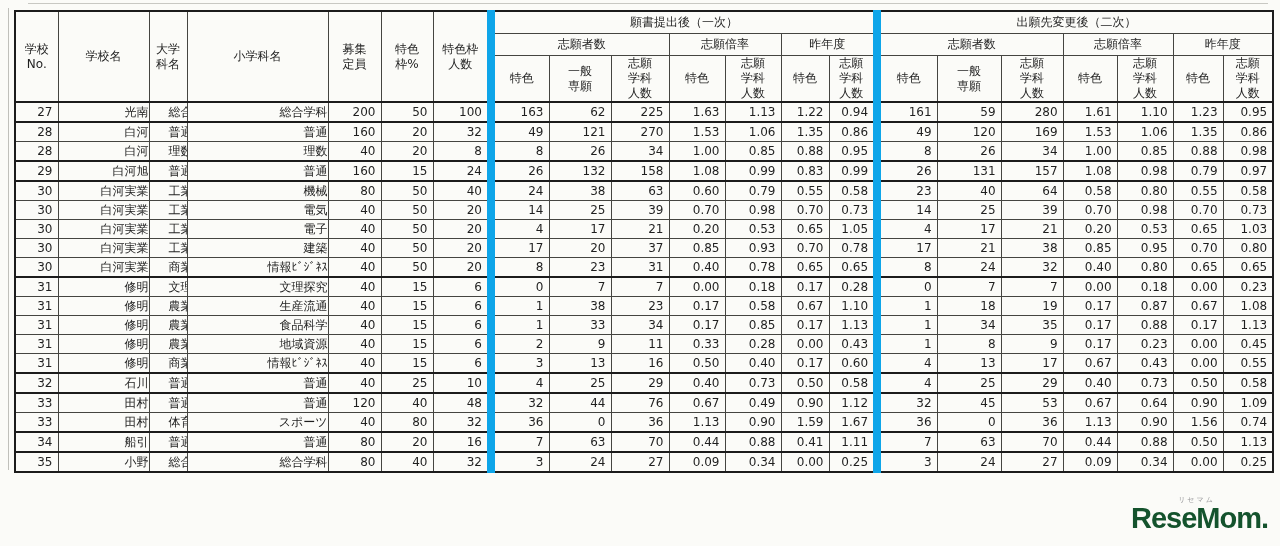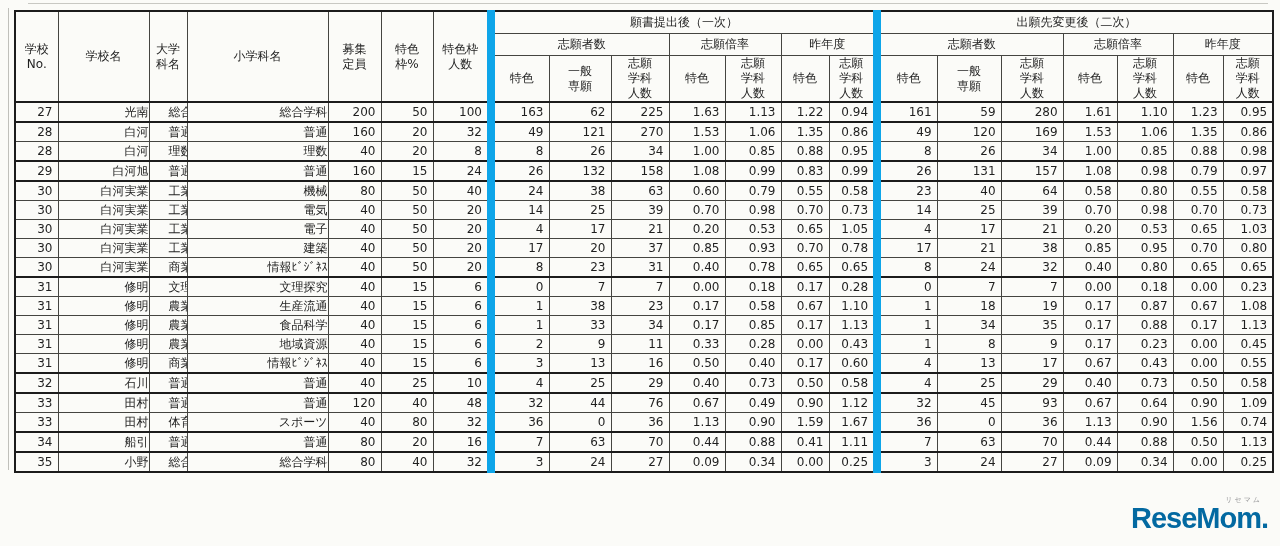--- a/index.html
+++ b/index.html
@@ -29,24 +29,24 @@
   .sheet tr.h1 th{height:21px;}
   .sheet tr.h2 th{height:21px;}
   .sheet tr.h3 th{height:45px;}
   .sheet thead tr.h3 th, .sheet thead th[rowspan]{border-bottom:2px solid #1c1c1c;}
   .sheet tbody td{height:18px;vertical-align:middle;white-space:nowrap;}
   .sheet tbody td.num{text-align:right;padding-right:5px;}
   .sheet tbody td.txt{text-align:right;padding-left:19px;}
   .sheet tbody tr.grp td{border-top:2px solid #1c1c1c;}
   .sheet .secl{border-left:8px solid #0ea5e9;}
 
-  .logo{position:absolute;right:12px;top:497px;text-align:right;line-height:1;}
+  .logo{position:absolute;right:12px;top:497px;text-align:center;line-height:1;}
   .logo .ruby{display:block;font-size:7px;letter-spacing:2px;color:#9a9a9c;margin:0 6px 0 0;}
   .logo .word{
-    font-size:29px;font-weight:bold;color:#0369a1;letter-spacing:-1px;
+    font-size:29px;font-weight:bold;color:#14532d;letter-spacing:-1px;
     font-family:"Liberation Sans","DejaVu Sans",sans-serif;
   }
 </style>
 </head>
 <body>
 
 <div class="scan-top"></div>
 <div class="scan-left"></div>
 
 <table class="sheet">
@@ -484,21 +484,21 @@
         <td class="num">48</td>
         <td class="num secl">32</td>
         <td class="num">44</td>
         <td class="num">76</td>
         <td class="num">0.67</td>
         <td class="num">0.49</td>
         <td class="num">0.90</td>
         <td class="num">1.12</td>
         <td class="num secl">32</td>
         <td class="num">45</td>
-        <td class="num">93</td>
+        <td class="num">53</td>
         <td class="num">0.67</td>
         <td class="num">0.64</td>
         <td class="num">0.90</td>
         <td class="num">1.09</td>
       </tr>
       <tr>
         <td class="num">33</td>
         <td class="txt">田村</td>
         <td class="txt">体育</td>
         <td class="txt">スポーツ</td>

